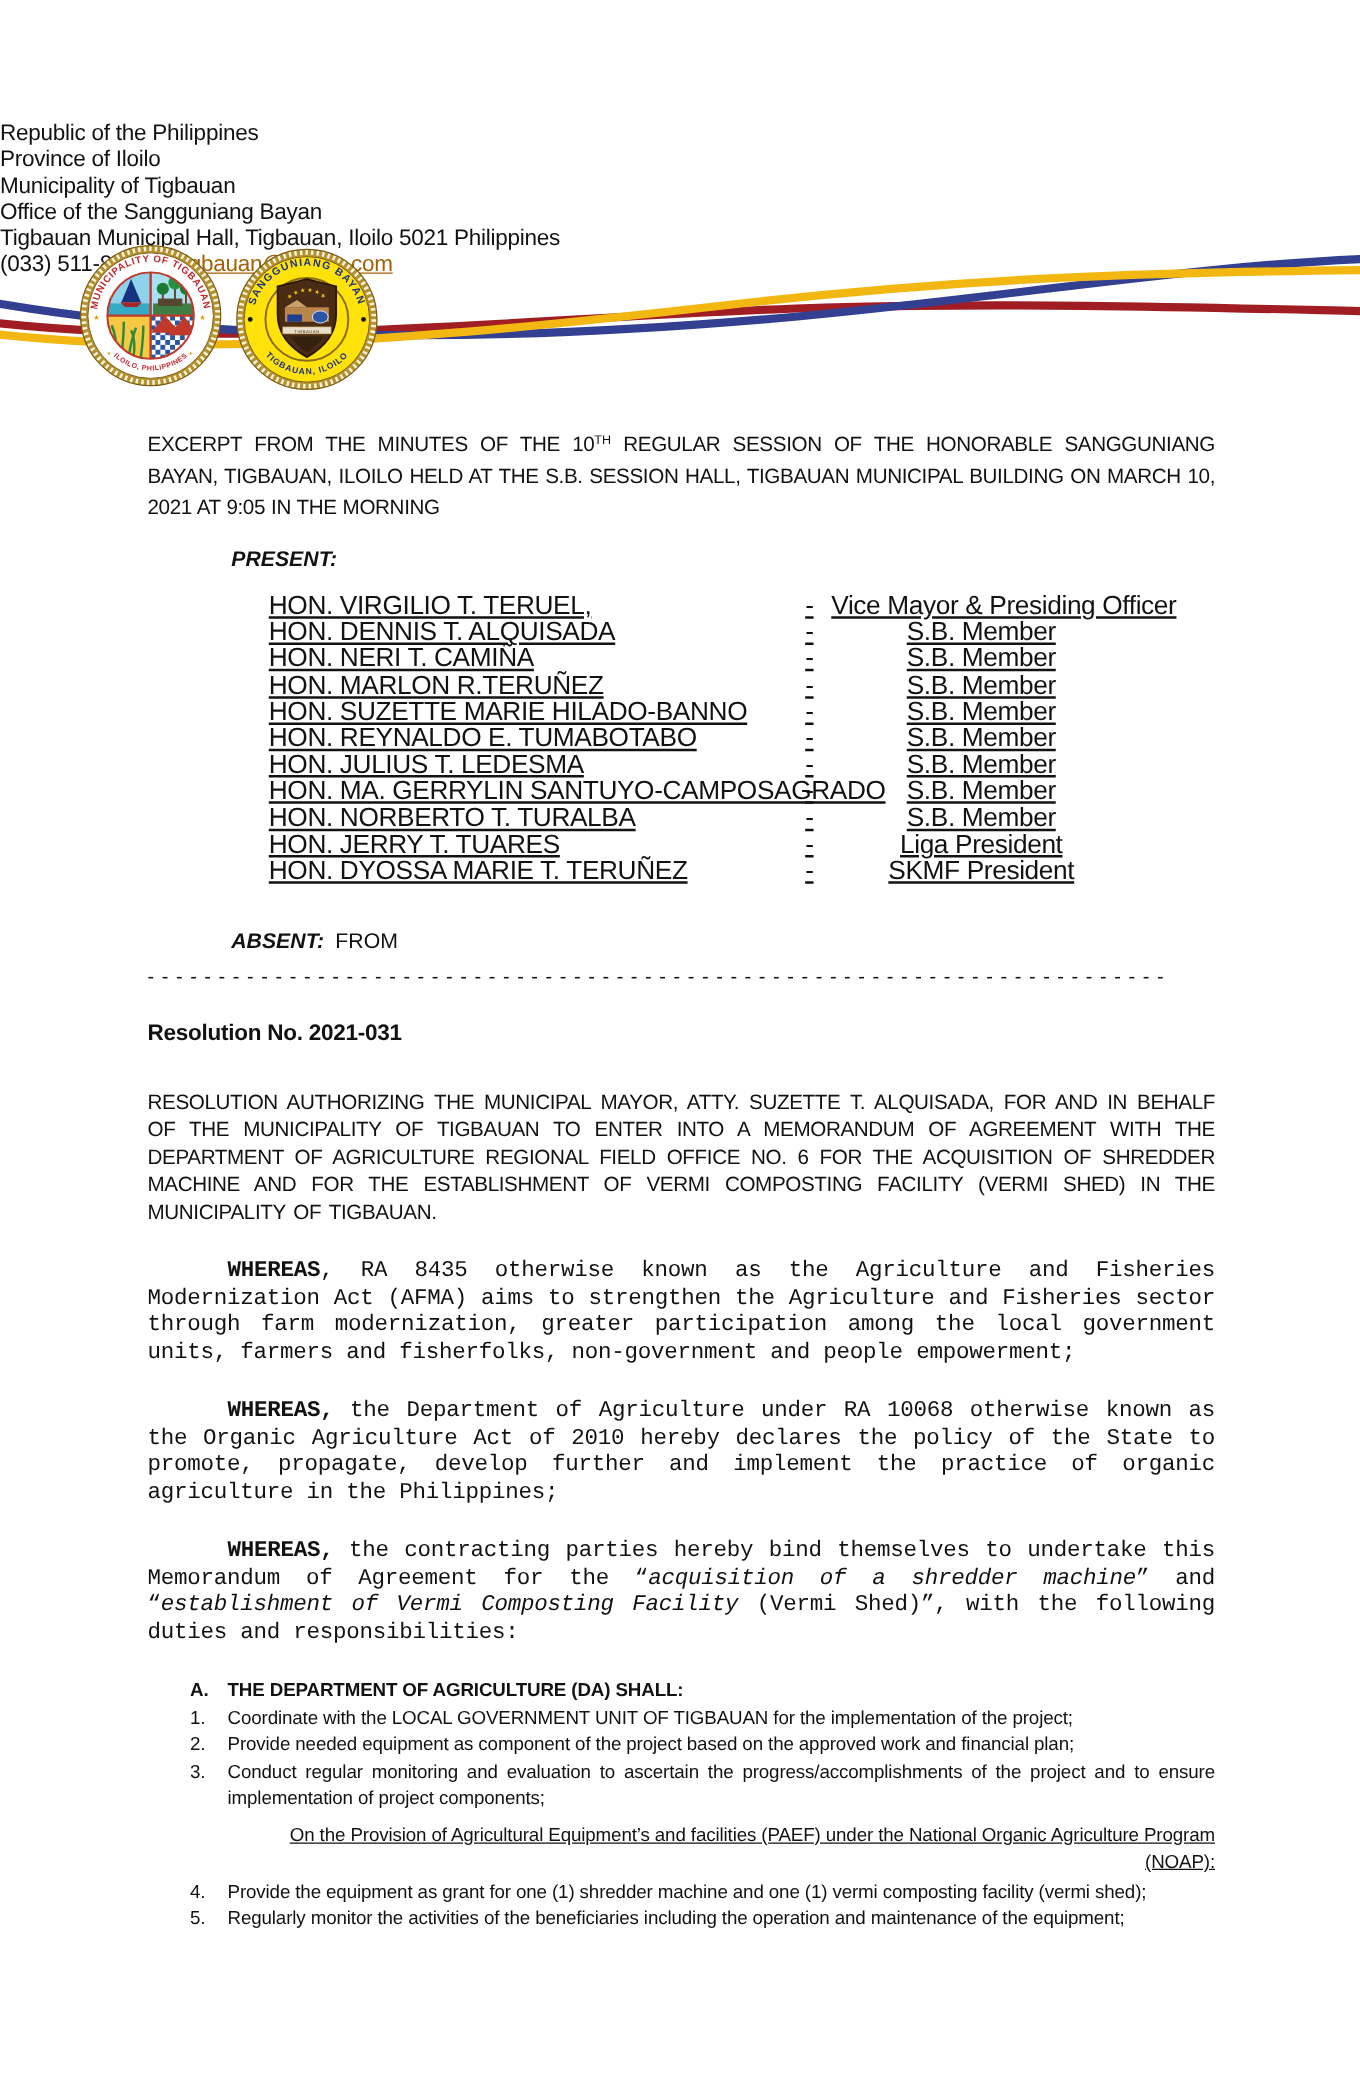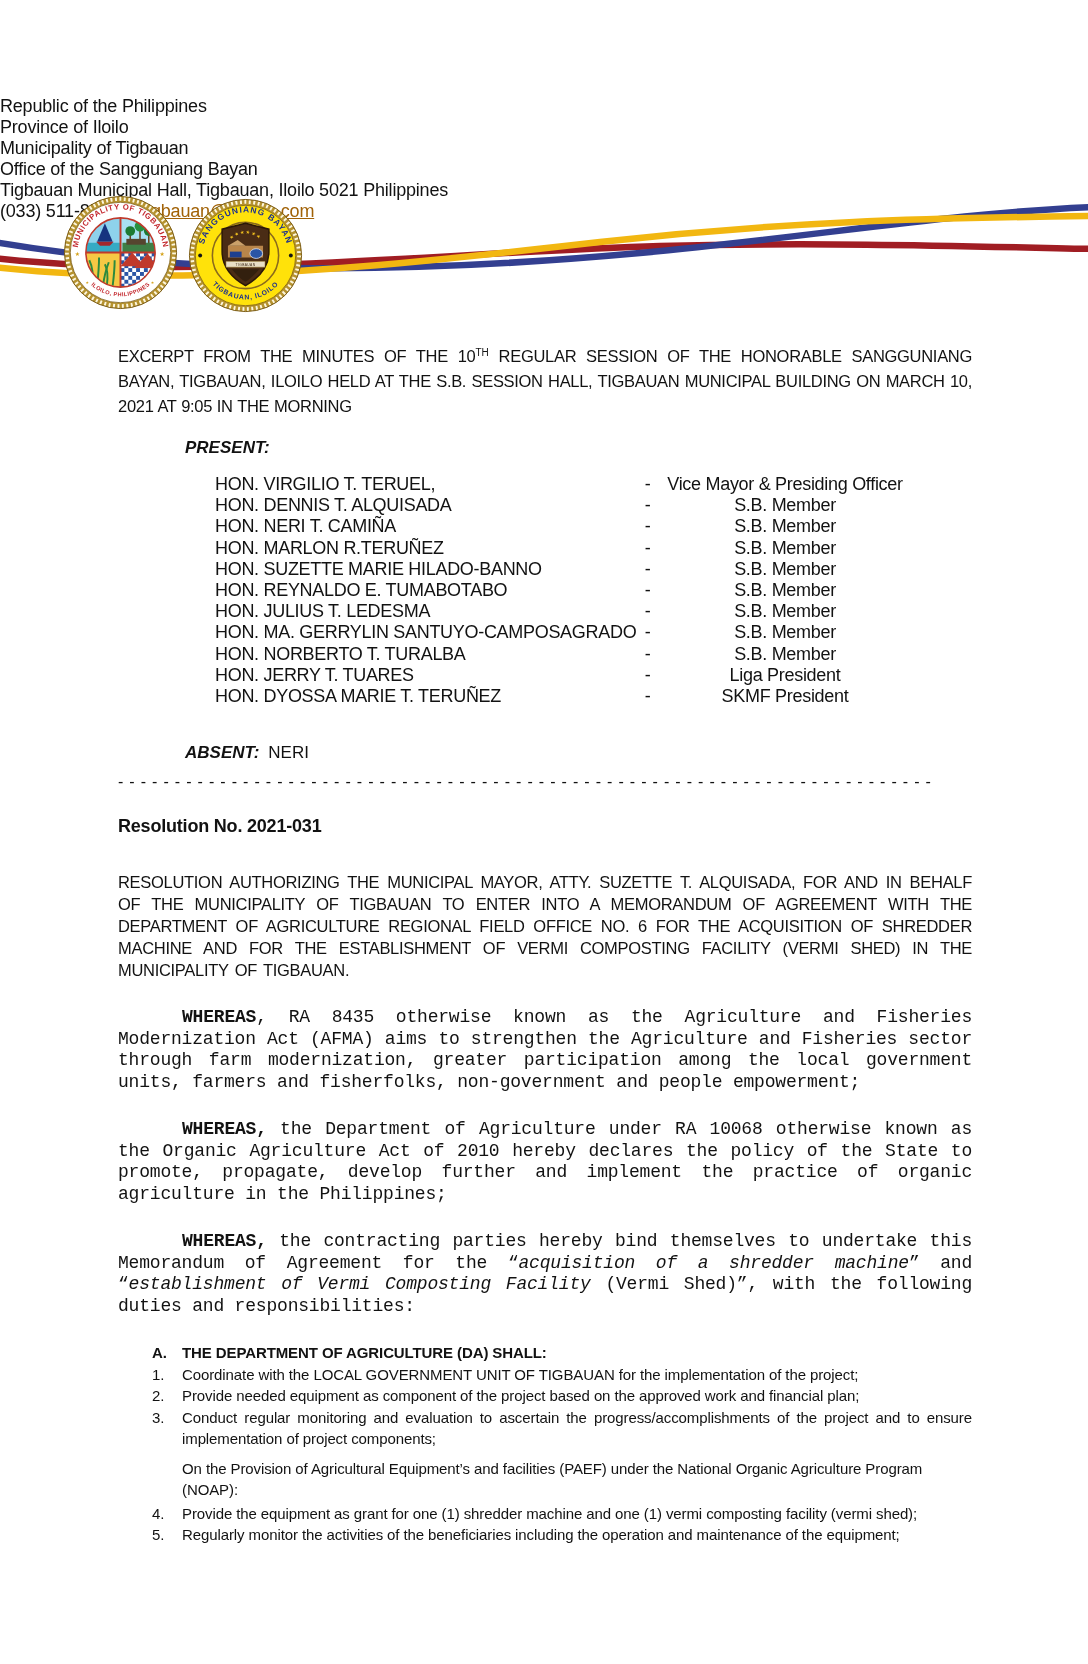--- a/index.html
+++ b/index.html
@@ -22,21 +22,21 @@
   .seal-1{left:62px;top:194px;width:117px;height:117px;}
   .seal-2{left:187px;top:197px;width:117px;height:117px;}
 
   
   .excerpt{margin-top:118px;font-size:16.5px;line-height:25px;text-align:justify;
            letter-spacing:-0.3px;word-spacing:0.5px;}
   .excerpt sup{font-size:10px;vertical-align:6px;letter-spacing:0;}
 
   
   .present-label{margin:18px 0 15px 67px;font-weight:bold;font-style:italic;font-size:17px;line-height:22px;}
-  .roster{margin-left:97px;margin-top:2px;font-size:18px;letter-spacing:-0.3px;}
+  .roster{margin-left:97px;margin-top:2px;font-size:21px;letter-spacing:-0.3px;text-decoration:underline;}
   .roster-row{display:grid;grid-template-columns:415px 35px 240px;line-height:21.2px;}
   .r-name{white-space:nowrap;overflow:visible;}
   .r-dash{text-align:center;}
   .r-role{text-align:center;white-space:nowrap;}
   .absent{margin:35px 0 0 67px;font-size:17px;line-height:22px;}
   .absent .lbl{font-weight:bold;font-style:italic;}
   .absent .val{margin-left:9px;}
 
   .dashes{margin-top:9px;font-size:16px;letter-spacing:0.8px;white-space:nowrap;
           overflow:hidden;width:852px;}
@@ -47,21 +47,21 @@
             letter-spacing:-0.3px;word-spacing:2px;}
   .whereas{margin-top:26px;font-size:18px;line-height:21.5px;text-align:justify;
            text-indent:64px;letter-spacing:-0.2px;font-family:Liberation Mono, monospace;}
 
   
   .sec{margin-top:25px;margin-left:34px;font-size:15px;line-height:21.5px;letter-spacing:-0.1px;}
   .sec-row{display:flex;}
   .sec-num{width:30px;flex:0 0 30px;}
   .sec-txt{flex:1;text-align:justify;}
   .sec-head .sec-num,.sec-head .sec-txt{font-weight:bold;}
-  .sub-head{margin:8px 0 2px 30px;text-align:left;}
+  .sub-head{margin:8px 0 2px 30px;text-decoration:underline;text-align:right;}
 </style>
 </head>
 <body>
 
 <div class="page">
 
   <svg class="ribbons" width="1088" height="130" viewBox="0 0 1088 130">
     <path d="M -6,78 C 200,101 430,73 660,66 C 820,62 960,66 1094,69" fill="none" stroke="#a01d23" stroke-width="6.5" stroke-linecap="round"></path>
     <path d="M -6,62 C 200,97 420,93 640,73 C 820,56 950,33 1094,27" fill="none" stroke="#333f90" stroke-width="6.5" stroke-linecap="round"></path>
     <path d="M -6,87 C 180,108 380,87 600,62 C 780,42 920,38 1094,36" fill="none" stroke="#f2b711" stroke-width="6.5" stroke-linecap="round"></path>
@@ -223,21 +223,21 @@
         <span class="r-role">Liga President</span>
       </div>
       <div class="roster-row">
         <span class="r-name">HON. DYOSSA MARIE T. TERUÑEZ</span>
         <span class="r-dash">-</span>
         <span class="r-role">SKMF President</span>
       </div>
     </div>
 
     <div class="absent">
-      <span class="lbl">ABSENT:</span><span class="val">NERI</span>
+      <span class="lbl">ABSENT:</span><span class="val">FROM</span>
     </div>
 
     <div class="dashes">- - - - - - - - - - - - - - - - - - - - - - - - - - - - - - - - - - - - - - - - - - - - - - - - - - - - - - - - - - - - - - - - - - - - - - - -</div>
 
     <div class="res-no">Resolution No. 2021-031</div>
 
     <div class="res-body">RESOLUTION AUTHORIZING THE MUNICIPAL MAYOR, ATTY. SUZETTE T. ALQUISADA, FOR AND IN BEHALF OF THE MUNICIPALITY OF TIGBAUAN TO ENTER INTO A MEMORANDUM OF AGREEMENT WITH THE DEPARTMENT OF AGRICULTURE REGIONAL FIELD OFFICE NO. 6 FOR THE ACQUISITION OF SHREDDER MACHINE AND FOR THE ESTABLISHMENT OF VERMI COMPOSTING FACILITY (VERMI SHED) IN THE MUNICIPALITY OF TIGBAUAN.</div>
 
     <div class="whereas"><span style="font-weight: 700;">WHEREAS</span><span>, RA 8435 otherwise known as the Agriculture and Fisheries Modernization Act (AFMA) aims to strengthen the Agriculture and Fisheries sector through farm modernization, greater participation among the local government units, farmers and fisherfolks, non-government and people empowerment;</span></div>
     <div class="whereas"><span style="font-weight: 700;">WHEREAS,</span><span> the Department of Agriculture under RA 10068 otherwise known as the Organic Agriculture Act of 2010 hereby declares the policy of the State to promote, propagate, develop further and implement the practice of organic agriculture in the Philippines;</span></div>

